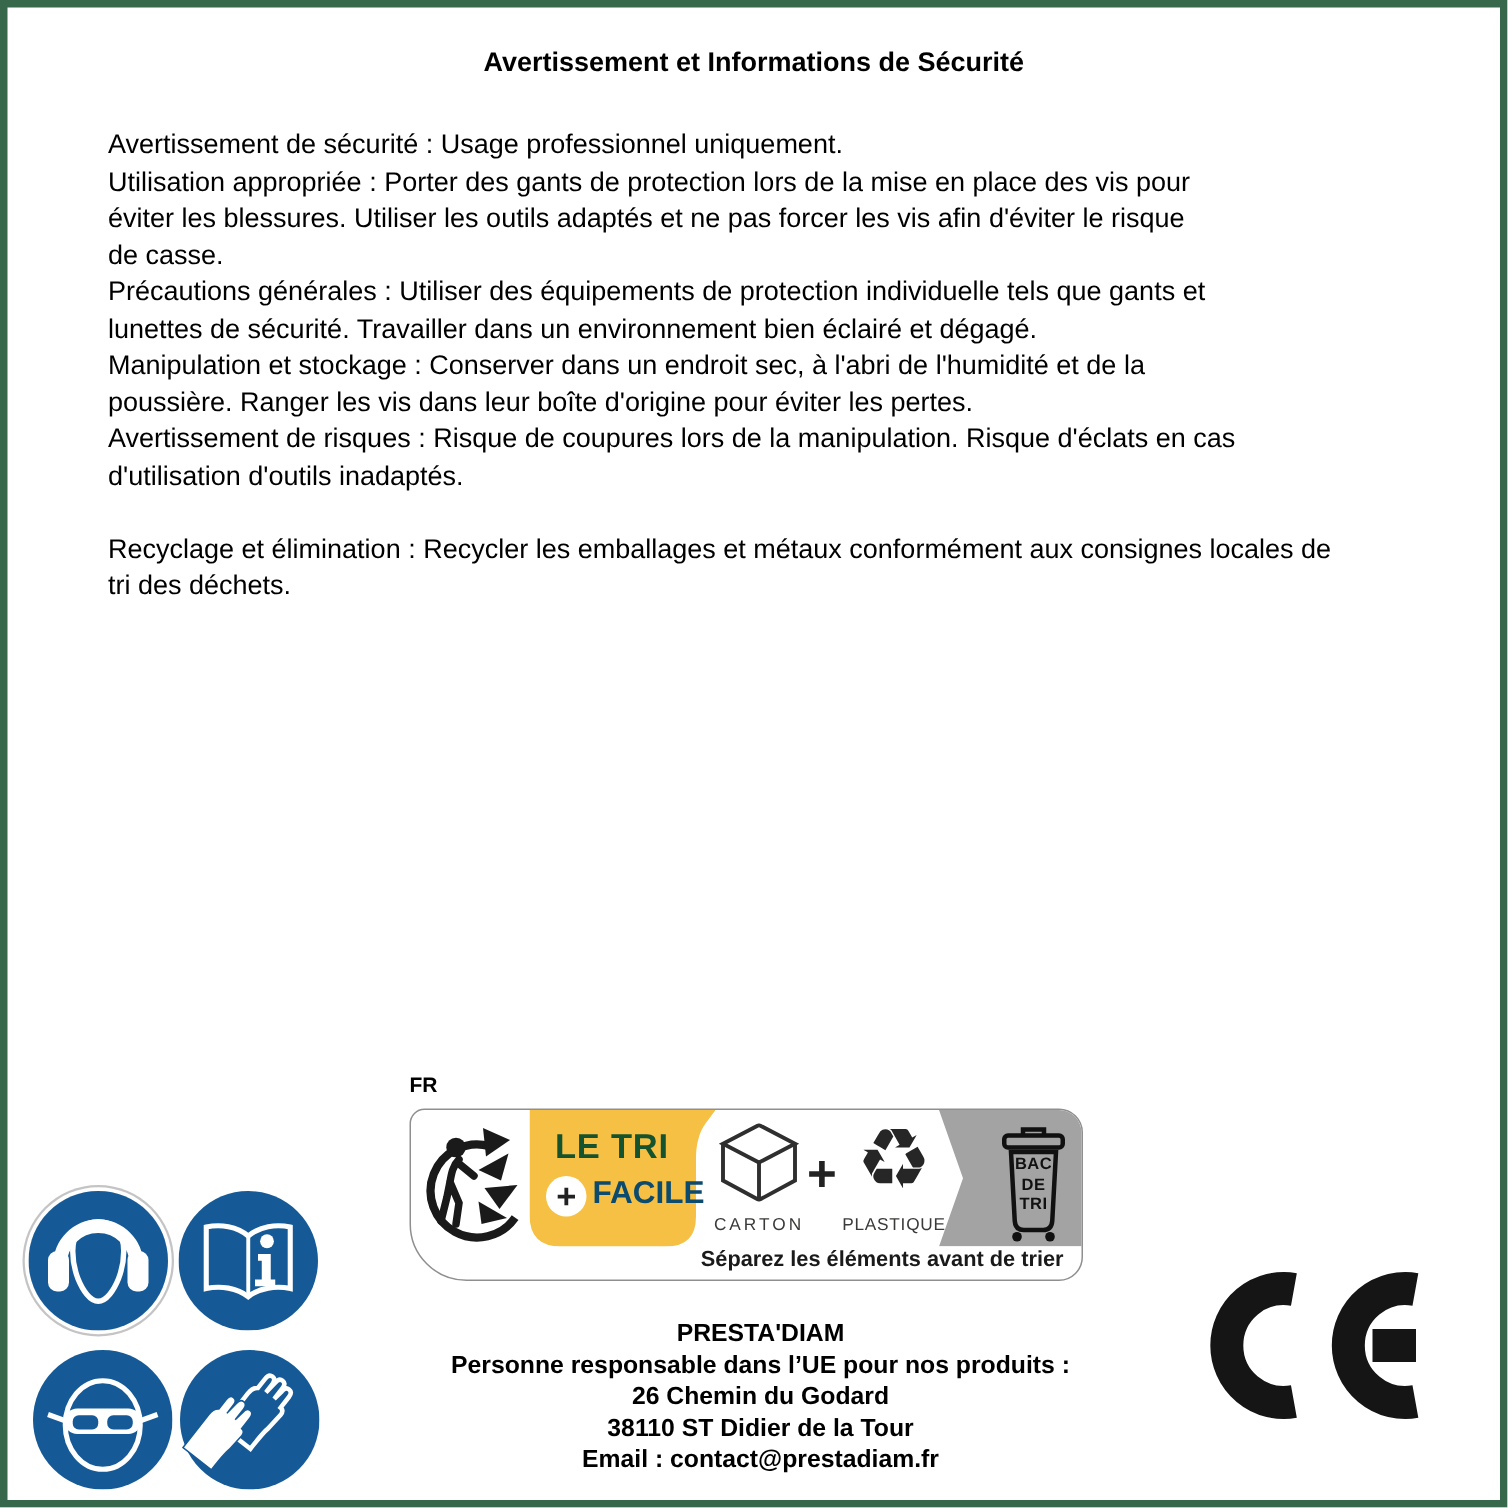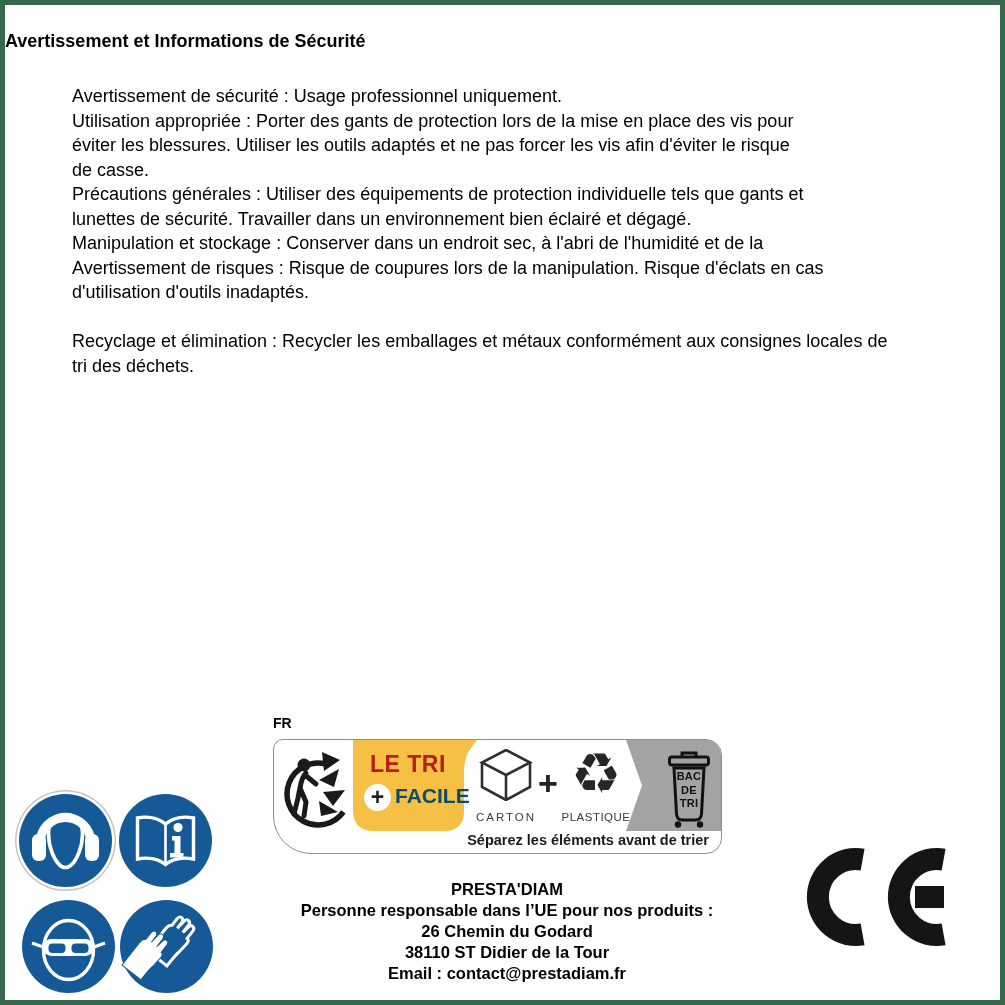--- a/index.html
+++ b/index.html
@@ -10,21 +10,21 @@
     border:5px solid #37684C;
     box-sizing:border-box;
     font-family:"Liberation Sans","DejaVu Sans",sans-serif;
     color:#000;
     overflow:hidden;
     margin:0 auto;
   }
   .abs{position:absolute;}
   .doc-title{
     left:0;right:0;top:26px;
-    text-align:left;
+    text-align:center;
     font-size:18px;font-weight:bold;
   }
   .body-text{
     left:67px;top:79px;width:900px;
   }
   .bline{
     font-size:18px;line-height:24.5px;min-height:24.5px;white-space:nowrap;
   }
   
   .picto{width:93px;height:93px;display:block;}
@@ -34,21 +34,21 @@
   .infotri{
     left:268px;top:734px;width:449px;height:115px;
     background:#fff;
     border:1.5px solid #8f8f8f;
     border-radius:10px 16px 16px 38px;
     box-sizing:border-box;
     overflow:hidden;
   }
   .banner{left:79px;top:0;width:124px;height:91px;}
   .banner svg{position:absolute;left:0;top:0;}
-  .letri{left:17px;top:11px;font-size:23px;font-weight:bold;letter-spacing:.5px;color:#b91c1c;white-space:nowrap;}
+  .letri{left:17px;top:11px;font-size:23px;font-weight:bold;letter-spacing:.5px;color:#14532d;white-space:nowrap;}
   .plus-circle{left:11px;top:44px;width:27px;height:27px;background:#fff;border-radius:50%;
     text-align:center;line-height:26px;font-size:23px;font-weight:bold;color:#222;}
   .facile{left:42px;top:44px;font-size:21px;font-weight:bold;color:#0c4a6e;white-space:nowrap;}
   .mat-label{font-size:11.5px;font-weight:normal;color:#3a3a39;text-align:center;white-space:nowrap;}
   .mid-plus{left:260px;top:24px;width:28px;text-align:center;font-size:34px;font-weight:bold;color:#222;}
   .recycle-glyph{left:292px;top:2px;width:60px;height:66px;text-align:center;
     font-family:"DejaVu Sans",sans-serif;font-size:56px;line-height:64px;color:#262626;}
   .chevron-block{
     left:352px;top:0;width:97px;height:91px;background:#a3a3a3;
     clip-path:polygon(0 0,100% 0,100% 100%,0 100%,16px 50%);
@@ -71,20 +71,21 @@
   <div class="abs doc-title">Avertissement et Informations de Sécurité</div>
 
   <div class="abs body-text">
     <div class="bline">Avertissement de sécurité : Usage professionnel uniquement.</div>
     <div class="bline">Utilisation appropriée : Porter des gants de protection lors de la mise en place des vis pour</div>
     <div class="bline">éviter les blessures. Utiliser les outils adaptés et ne pas forcer les vis afin d'éviter le risque</div>
     <div class="bline">de casse.</div>
     <div class="bline">Précautions générales : Utiliser des équipements de protection individuelle tels que gants et</div>
     <div class="bline">lunettes de sécurité. Travailler dans un environnement bien éclairé et dégagé.</div>
     <div class="bline">Manipulation et stockage : Conserver dans un endroit sec, à l'abri de l'humidité et de la</div>
+    <div class="bline">poussière. Ranger les vis dans leur boîte d'origine pour éviter les pertes.</div>
     <div class="bline">Avertissement de risques : Risque de coupures lors de la manipulation. Risque d'éclats en cas</div>
     <div class="bline">d'utilisation d'outils inadaptés.</div>
     <div class="bline"></div>
     <div class="bline">Recyclage et élimination : Recycler les emballages et métaux conformément aux consignes locales de</div>
     <div class="bline">tri des déchets.</div>
   </div>
 
   <div class="abs picto picto-ring" style="left:14px;top:789px;">
     <svg viewBox="0 0 93 93" width="93" height="93">
       <circle cx="46.5" cy="46.5" r="46.5" fill="#155A96"></circle>

